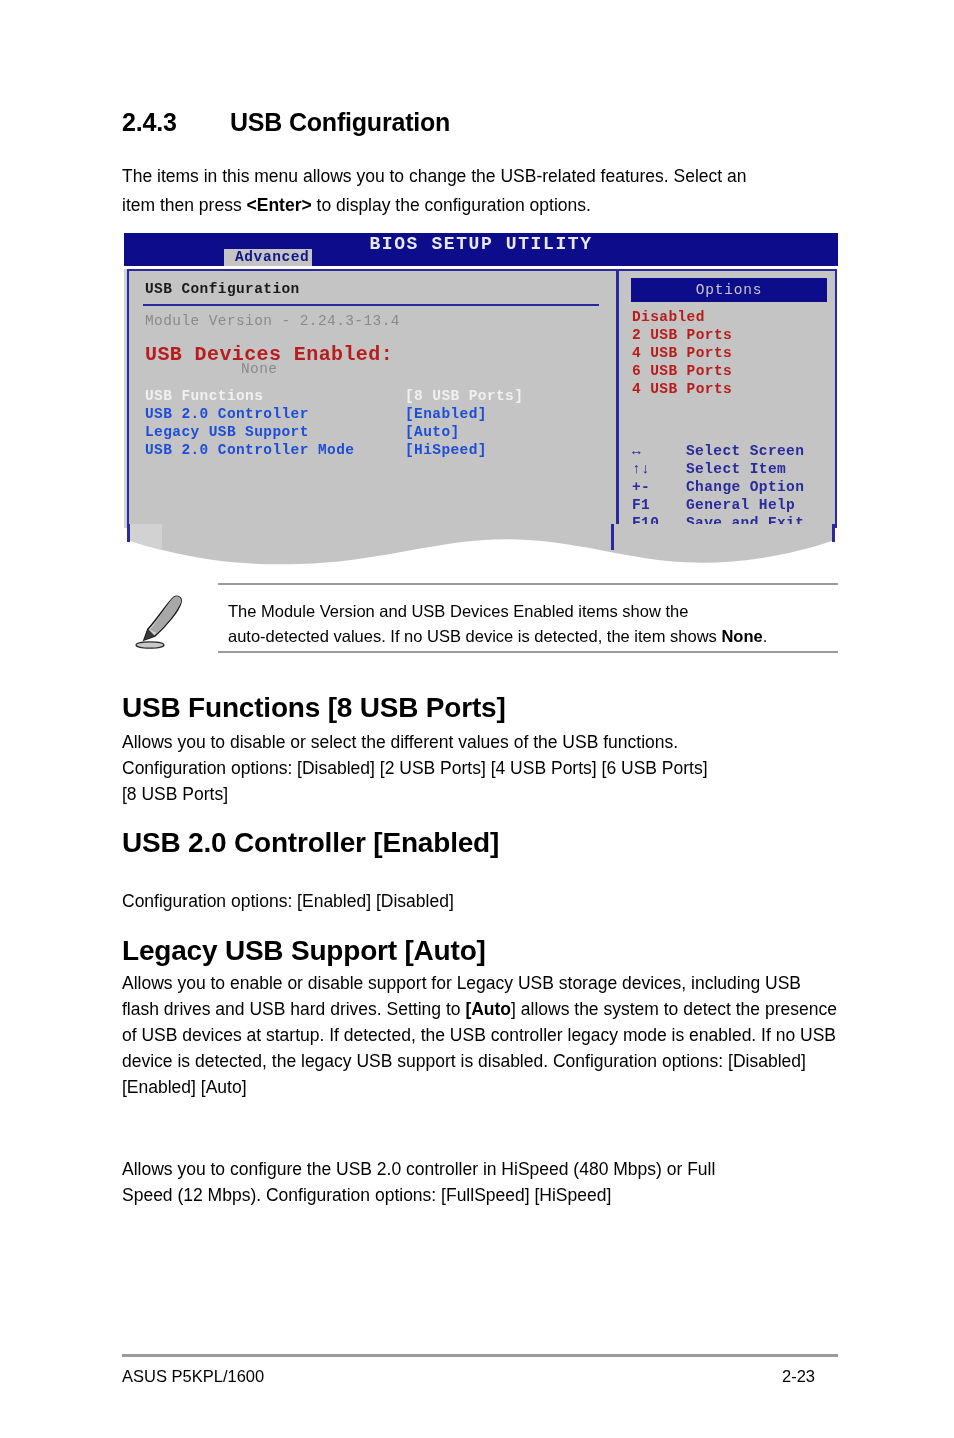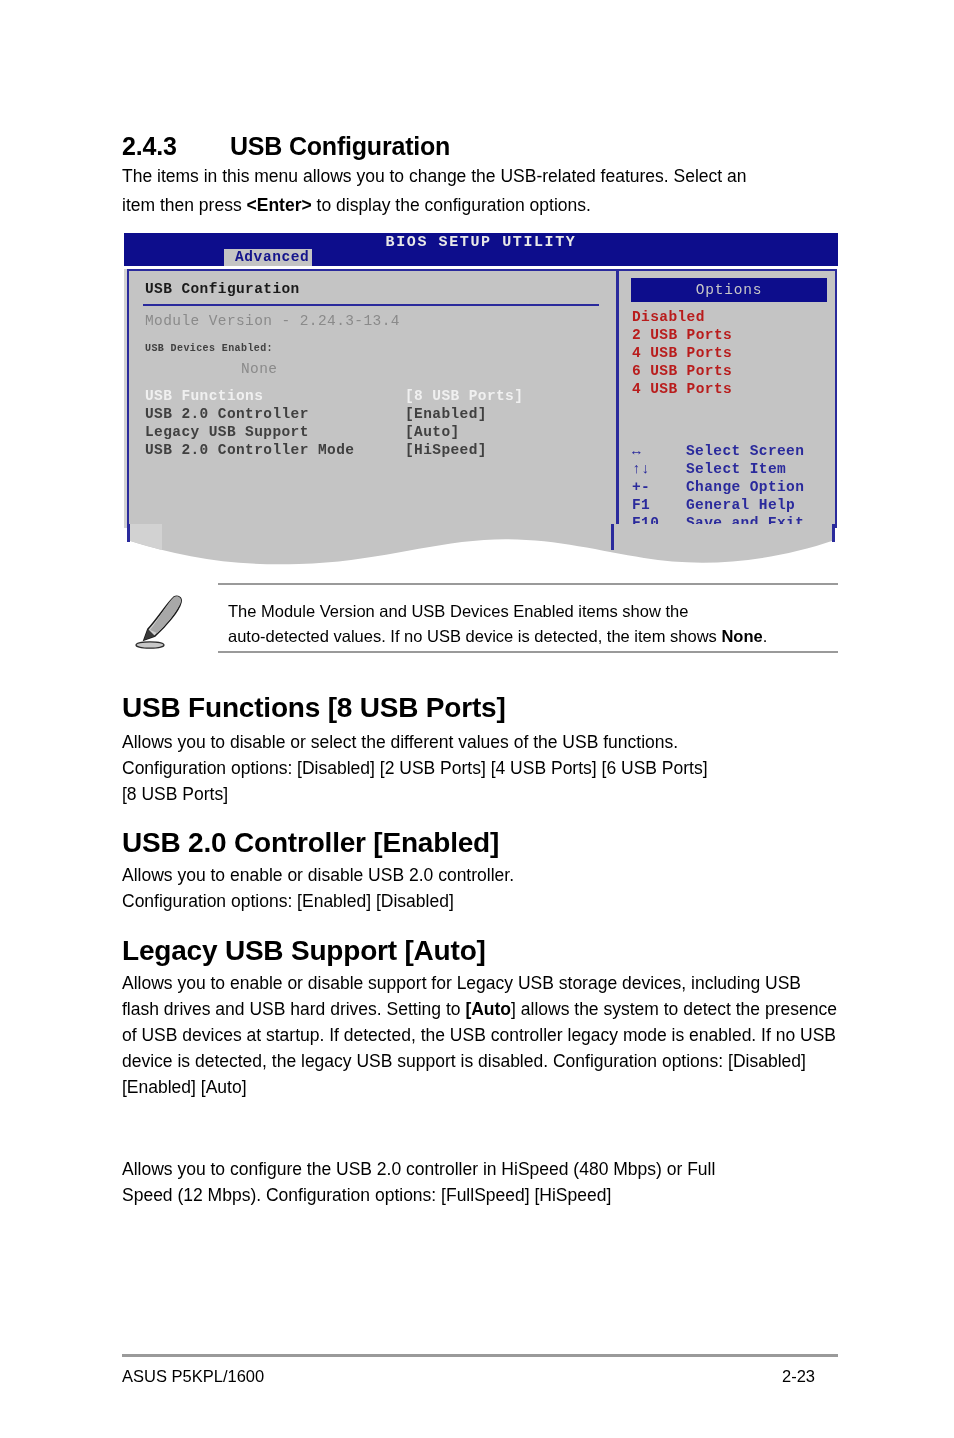--- a/index.html
+++ b/index.html
@@ -20,21 +20,21 @@
     position: absolute;
     left: 0; top: 0;
     width: 954px;
     height: 1438px;
   }
 
   
   .sec-head {
     position: absolute;
     left: 122px;
-    top: 132px;
+    top: 108px;
     width: 720px;
     font-size: 25px;
     font-weight: bold;
     letter-spacing: -0.2px;
     white-space: nowrap;
   }
   .sec-num { display: inline-block; width: 108px; }
 
   .intro {
     position: absolute;
@@ -63,21 +63,21 @@
     height: 33px;
     background: #0d0d8c;
   }
   .bios-title {
     position: absolute;
     left: 0;
     top: 1px;
     width: 714px;
     text-align: center;
     color: #e8e8e8;
-    font-size: 15px;
+    font-size: 18px;
     font-weight: bold;
     letter-spacing: 1.6px;
   }
   .bios-tab {
     position: absolute;
     left: 100px;
     top: 16px;
     padding: 0px 3px 1px 11px;
     background: #c4c4c4;
     color: #14148c;
@@ -144,44 +144,44 @@
   .mod-ver {
     position: absolute;
     left: 16px; top: 42px;
     font-size: 14.5px;
     color: #8a8a8a;
     letter-spacing: 0.4px;
   }
   .dev-en {
     position: absolute;
     left: 16px; top: 72px;
-    font-size: 10px;
-    font-weight: bold;
-    color: #404040;
+    font-size: 20px;
+    font-weight: bold;
+    color: #b91c1c;
     letter-spacing: 0.4px;
   }
   .dev-none {
     position: absolute;
     left: 112px; top: 90px;
     font-size: 14.5px;
     color: #8a8a8a;
     letter-spacing: 0.4px;
   }
 
   .item-rows {
     position: absolute;
     left: 16px; top: 117px;
     width: 450px;
   }
   .item-row {
     position: relative;
     height: 18px;
     font-size: 14.5px;
     letter-spacing: 0.4px;
-    color: #404040;
+    color: #1d4ed8;
     font-weight: bold;
   }
   .item-row .lbl { position: absolute; left: 0; top: 0; }
   .item-row .val { position: absolute; left: 260px; top: 0; }
   .item-row.sel { color: #f0f0f0; }
 
   
   .opt-head {
     position: absolute;
     left: 502px; top: 7px;
@@ -417,21 +417,21 @@
 
   <div class="sub-h" style="top:692px;">USB Functions [8 USB Ports]</div>
   <div class="body-p" style="top:729px;">
     <span>Allows you to disable or select the different values of the USB functions.</span><br>
     <span>Configuration options: [Disabled] [2 USB Ports] [4 USB Ports] [6 USB Ports]</span><br>
     <span>[8 USB Ports]</span>
   </div>
 
   <div class="sub-h" style="top:827px;">USB 2.0 Controller [Enabled]</div>
   <div class="body-p" style="top:862px;">
-    <span>Allows you to enable or disable USB 2.0 controller.</span><br>
+    <br>
     <span>Configuration options: [Enabled] [Disabled]</span>
   </div>
 
   <div class="sub-h" style="top:935px;">Legacy USB Support [Auto]</div>
   <div class="body-p" style="top:970px;">
     <span>Allows you to enable or disable support for Legacy USB storage devices, including USB flash drives and USB hard drives. Setting to </span><b>[Auto</b><span>] allows the system to detect the presence of USB devices at startup. If detected, the USB controller legacy mode is enabled. If no USB device is detected, the legacy USB support is disabled. Configuration options: [Disabled] [Enabled] [Auto]</span>
   </div>
 
   <div class="body-p" style="top:1156px;">
     <span>Allows you to configure the USB 2.0 controller in HiSpeed (480 Mbps) or Full</span><br>

